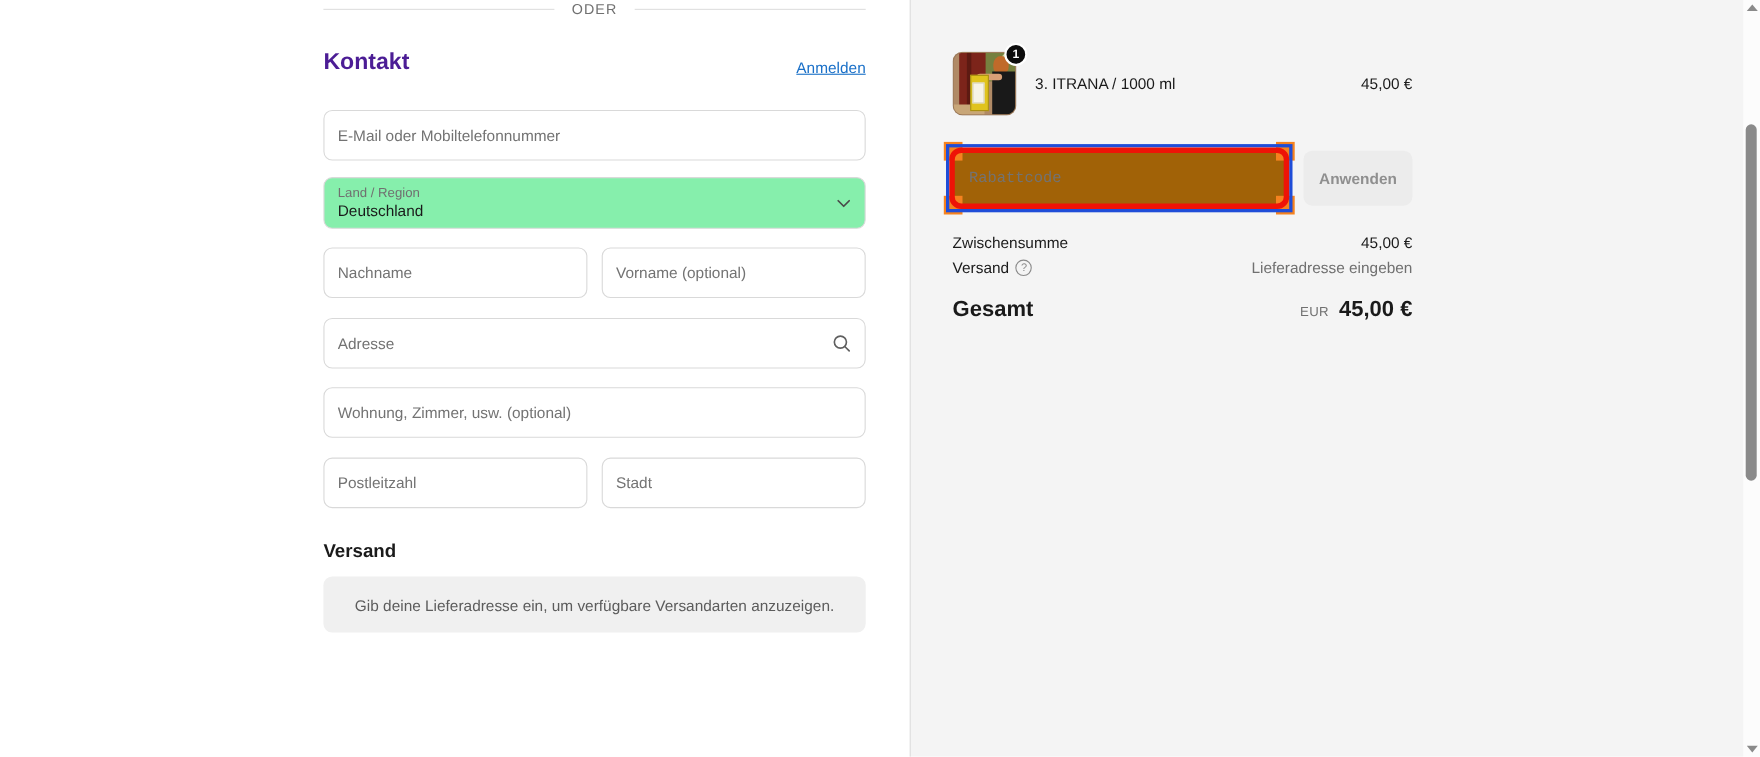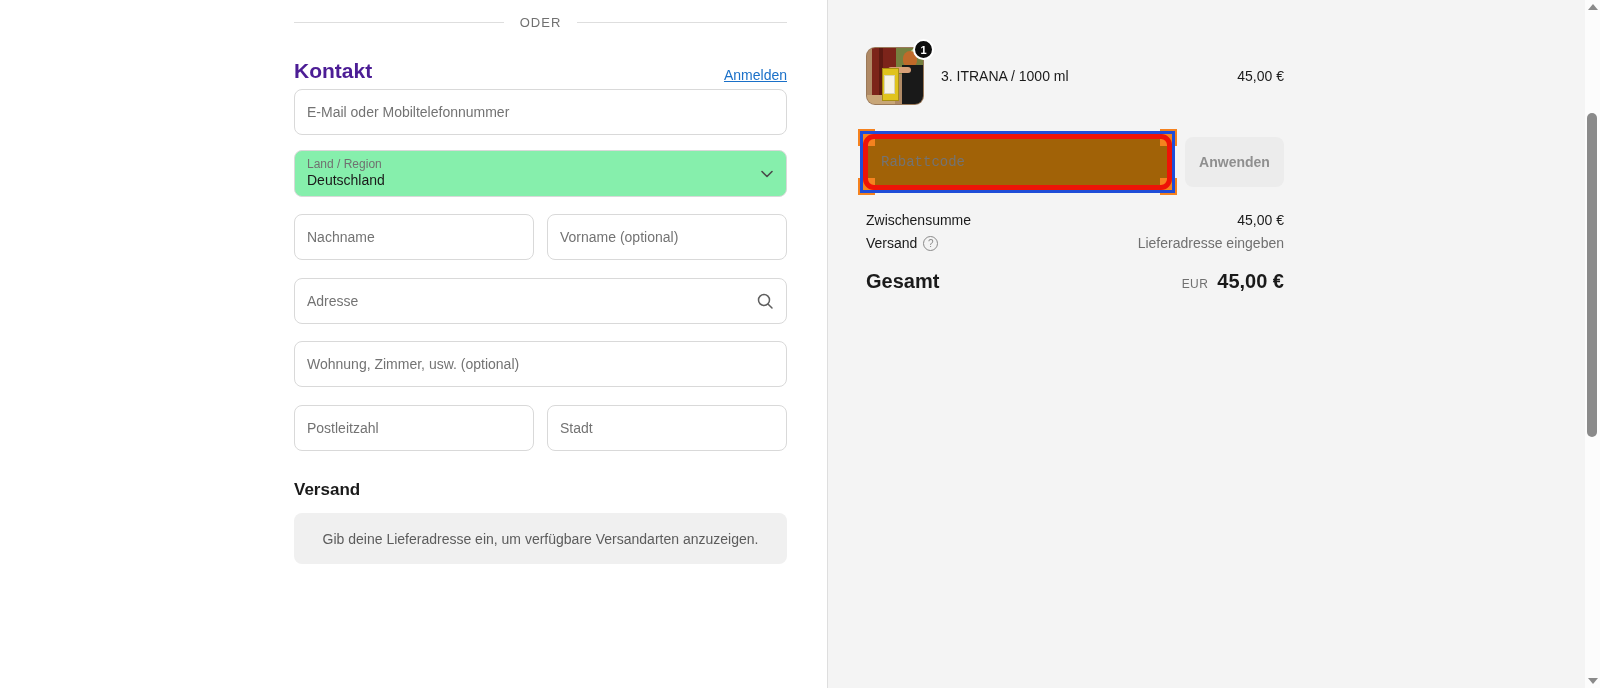--- a/index.html
+++ b/index.html
@@ -4,33 +4,33 @@
 <style>
   * { margin:0; padding:0; box-sizing:border-box; }
   html,body { width:1600px; height:688px; overflow:hidden; background:#fff;
               font-family:"Liberation Sans", sans-serif; color:#1a1a1a; }
   .page { position:relative; width:1600px; height:688px; }
 
   
   .left-panel { position:absolute; left:0; top:0; width:827px; height:688px; background:#fff; }
   .form-col { margin-left:294px; width:493px; }
 
-  .or-row { display:flex; align-items:center; gap:16px; padding-top:15px; }
+  .or-row { display:flex; align-items:center; gap:16px; padding-top:1px; }
   .or-row .line { flex:1; height:1px; background:#dedede; }
   .or-text { font-size:13px; color:#707070; letter-spacing:1px; }
 
   .section-head { display:flex; justify-content:space-between; align-items:flex-end; margin-top:29px; }
   h1,h2 { font-size:21px; font-weight:700; color:#4c1d95; }
   h2 { margin-top:34px; }
   .signin { font-size:14px; color:var(--accent-link,#1a70c8); text-decoration:underline; cursor:pointer; }
 
   .tf { width:100%; height:46px; border:1px solid #d9d9d9; border-radius:8px; background:#fff;
         font-family:inherit; font-size:14px; color:#1a1a1a; padding:0 12px; outline:none; display:block; }
   .tf::placeholder { color:#737373; opacity:1; }
-  .mt15 { margin-top:6px; } .mt17 { margin-top:17px; } .mt18 { margin-top:18px; }
+  .mt15 { margin-top:31px; } .mt17 { margin-top:17px; } .mt18 { margin-top:18px; }
 
   .select-field { position:relative; margin-top:15px; height:47px; border:1px solid #d9d9d9;
                   border-radius:8px; background:#86efac; padding:6px 36px 0 12px; cursor:pointer; }
   .sel-label { font-size:12px; color:#707070; line-height:14px; }
   .sel-value { font-size:14px; color:#1a1a1a; line-height:19px; }
   .sel-chevron { position:absolute; right:10px; top:14px; }
 
   .row2 { display:flex; gap:13px; }
   .row2 .tf { flex:1; }
   .input-wrap { position:relative; }

